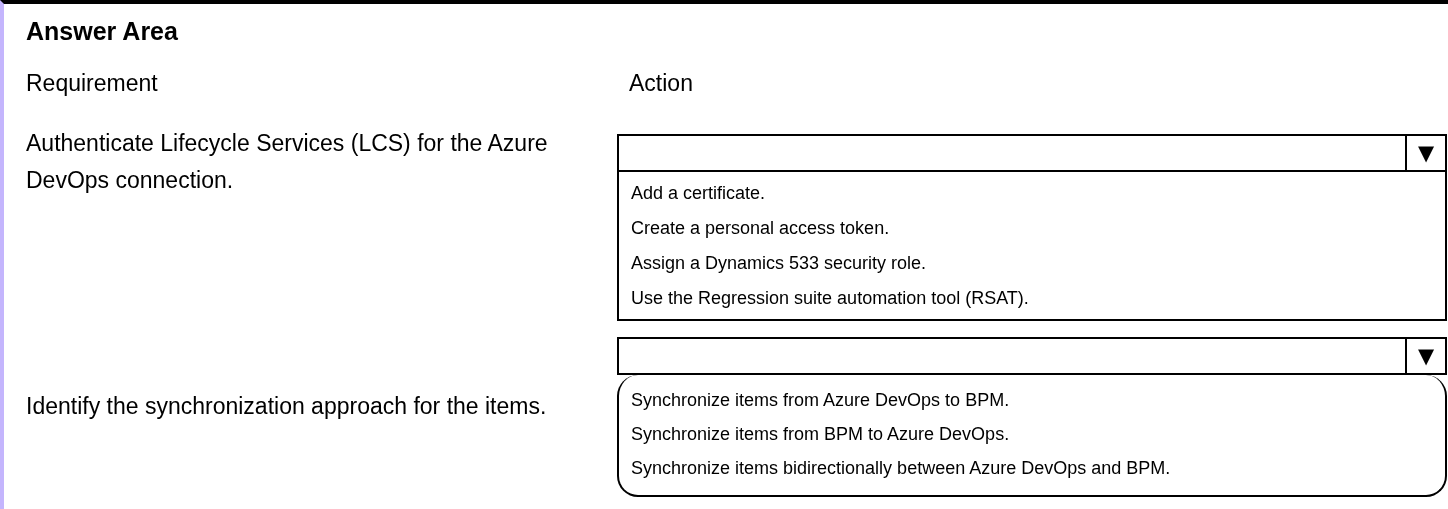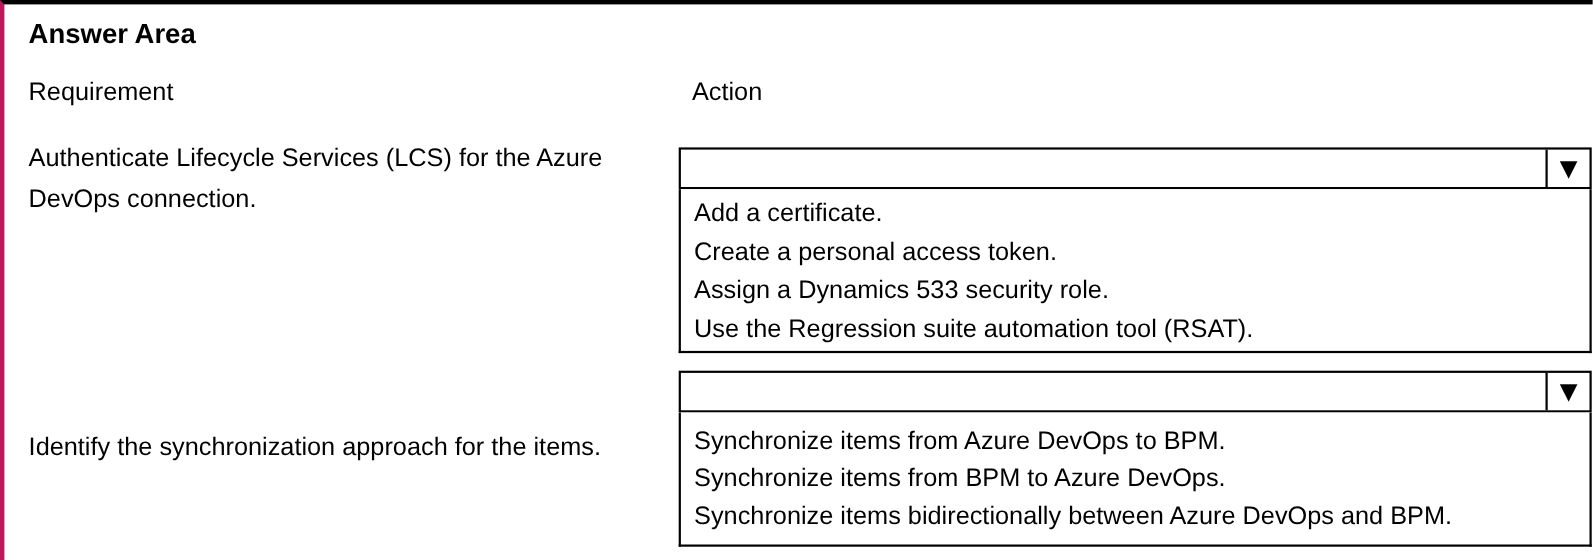--- a/index.html
+++ b/index.html
@@ -8,21 +8,21 @@
     background: #ffffff;
     font-family: "Liberation Sans", sans-serif;
     color: #000000;
     overflow: hidden;
   }
   .answer-area {
     position: relative;
     width: 1448px; height: 509px;
     background: #ffffff;
     border-top: 4px solid #000000;
-    border-left: 4px solid #be185d;
+    border-left: 4px solid #c4b5fd;
   }
   .title {
     position: absolute;
     left: 22px; top: 13px;
     font-size: 25px;
     font-weight: bold;
   }
   .col-header {
     position: absolute;
     top: 66px;
@@ -75,24 +75,24 @@
     color: #000000;
     font-family: "DejaVu Sans", sans-serif;
   }
   .combo-options {
     border: 2px solid #000000;
     border-top: none;
     background: #ffffff;
     padding: 4px 0 3px 0;
   }
   .c1 .combo-options .option { line-height: 35px; }
-  .c2 .combo-options { padding: 8px 0 10px 0; }
+  .c2 .combo-options { padding: 8px 0 10px 0; border-radius: 21px; }
   .c2 .combo-options .option { line-height: 34px; }
   .option {
-    font-size: 23px;
+    font-size: 18px;
     padding-left: 12px;
     white-space: nowrap;
     cursor: default;
   }
 </style>
 </head>
 <body>
 
 <div class="answer-area">
 

